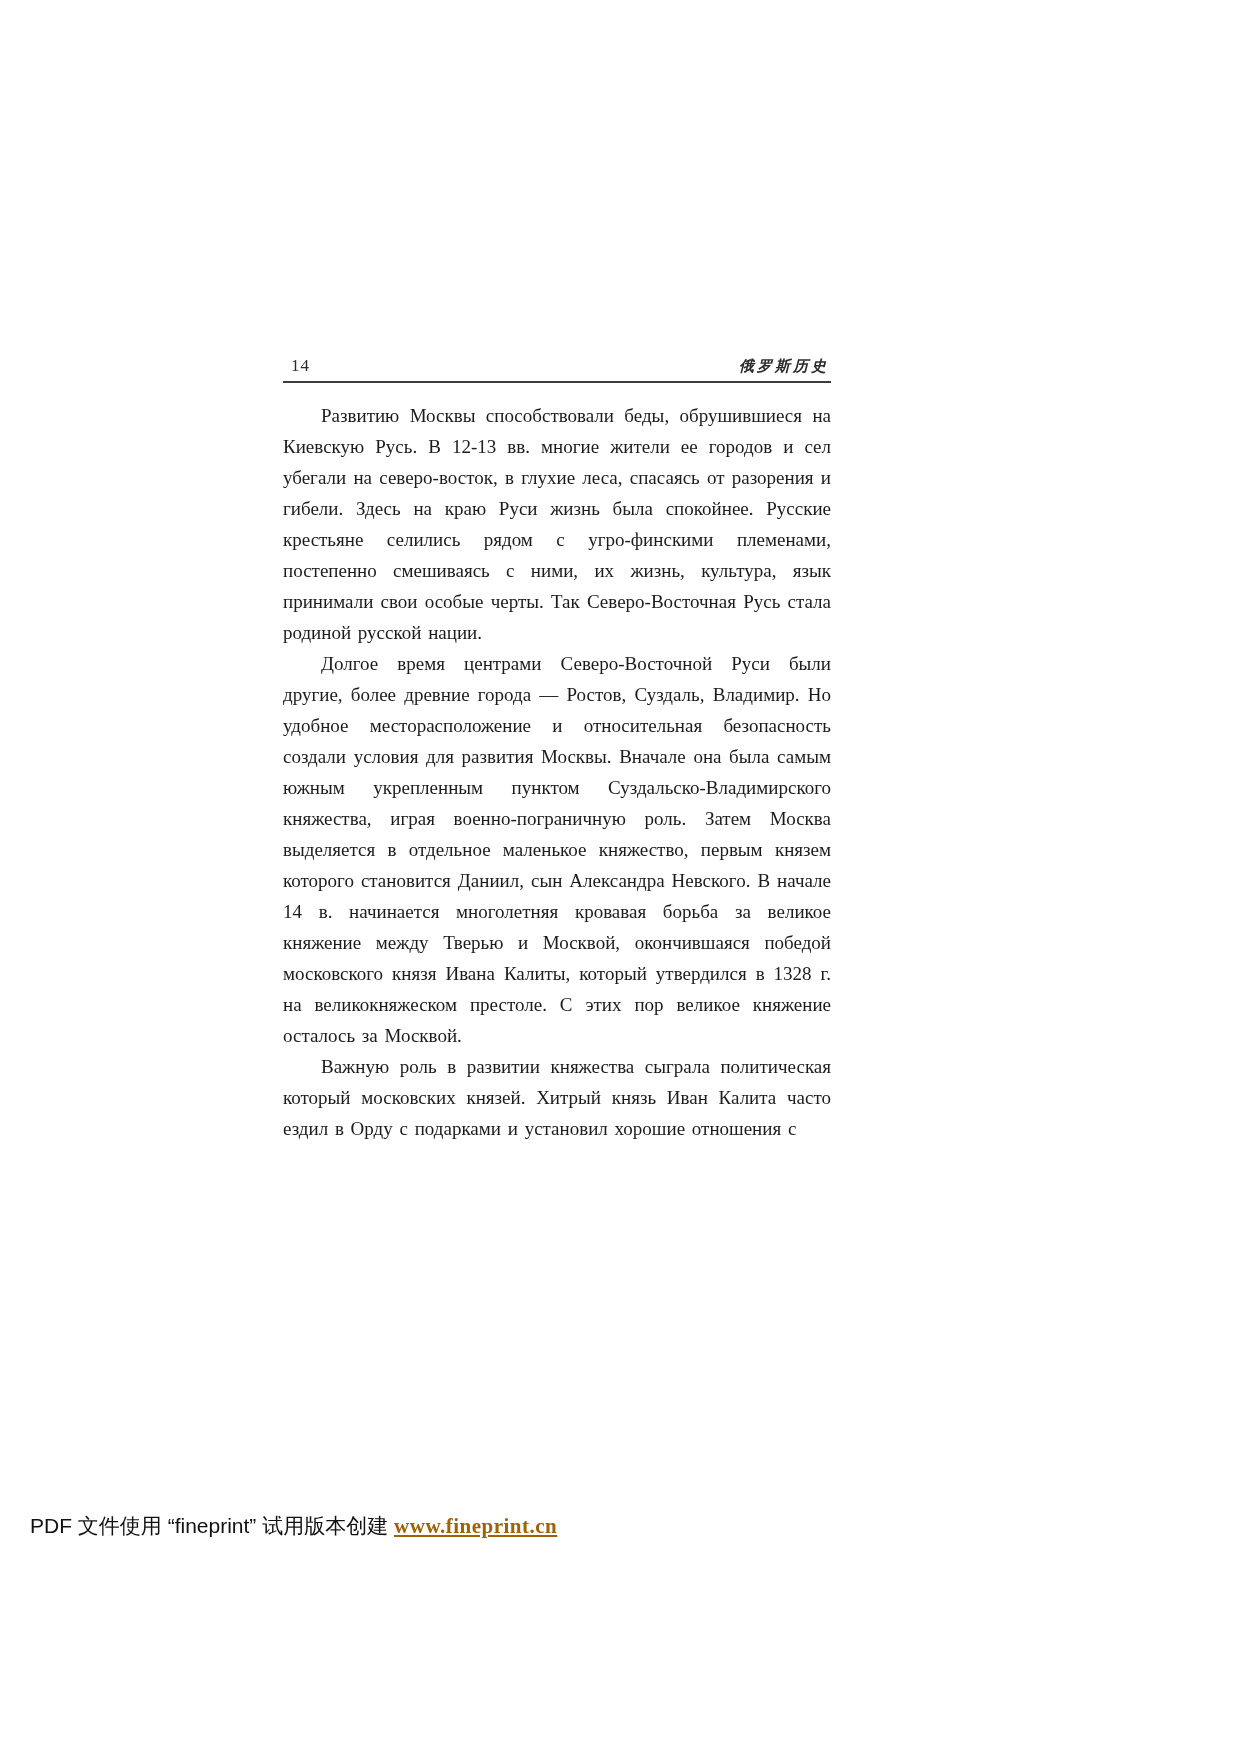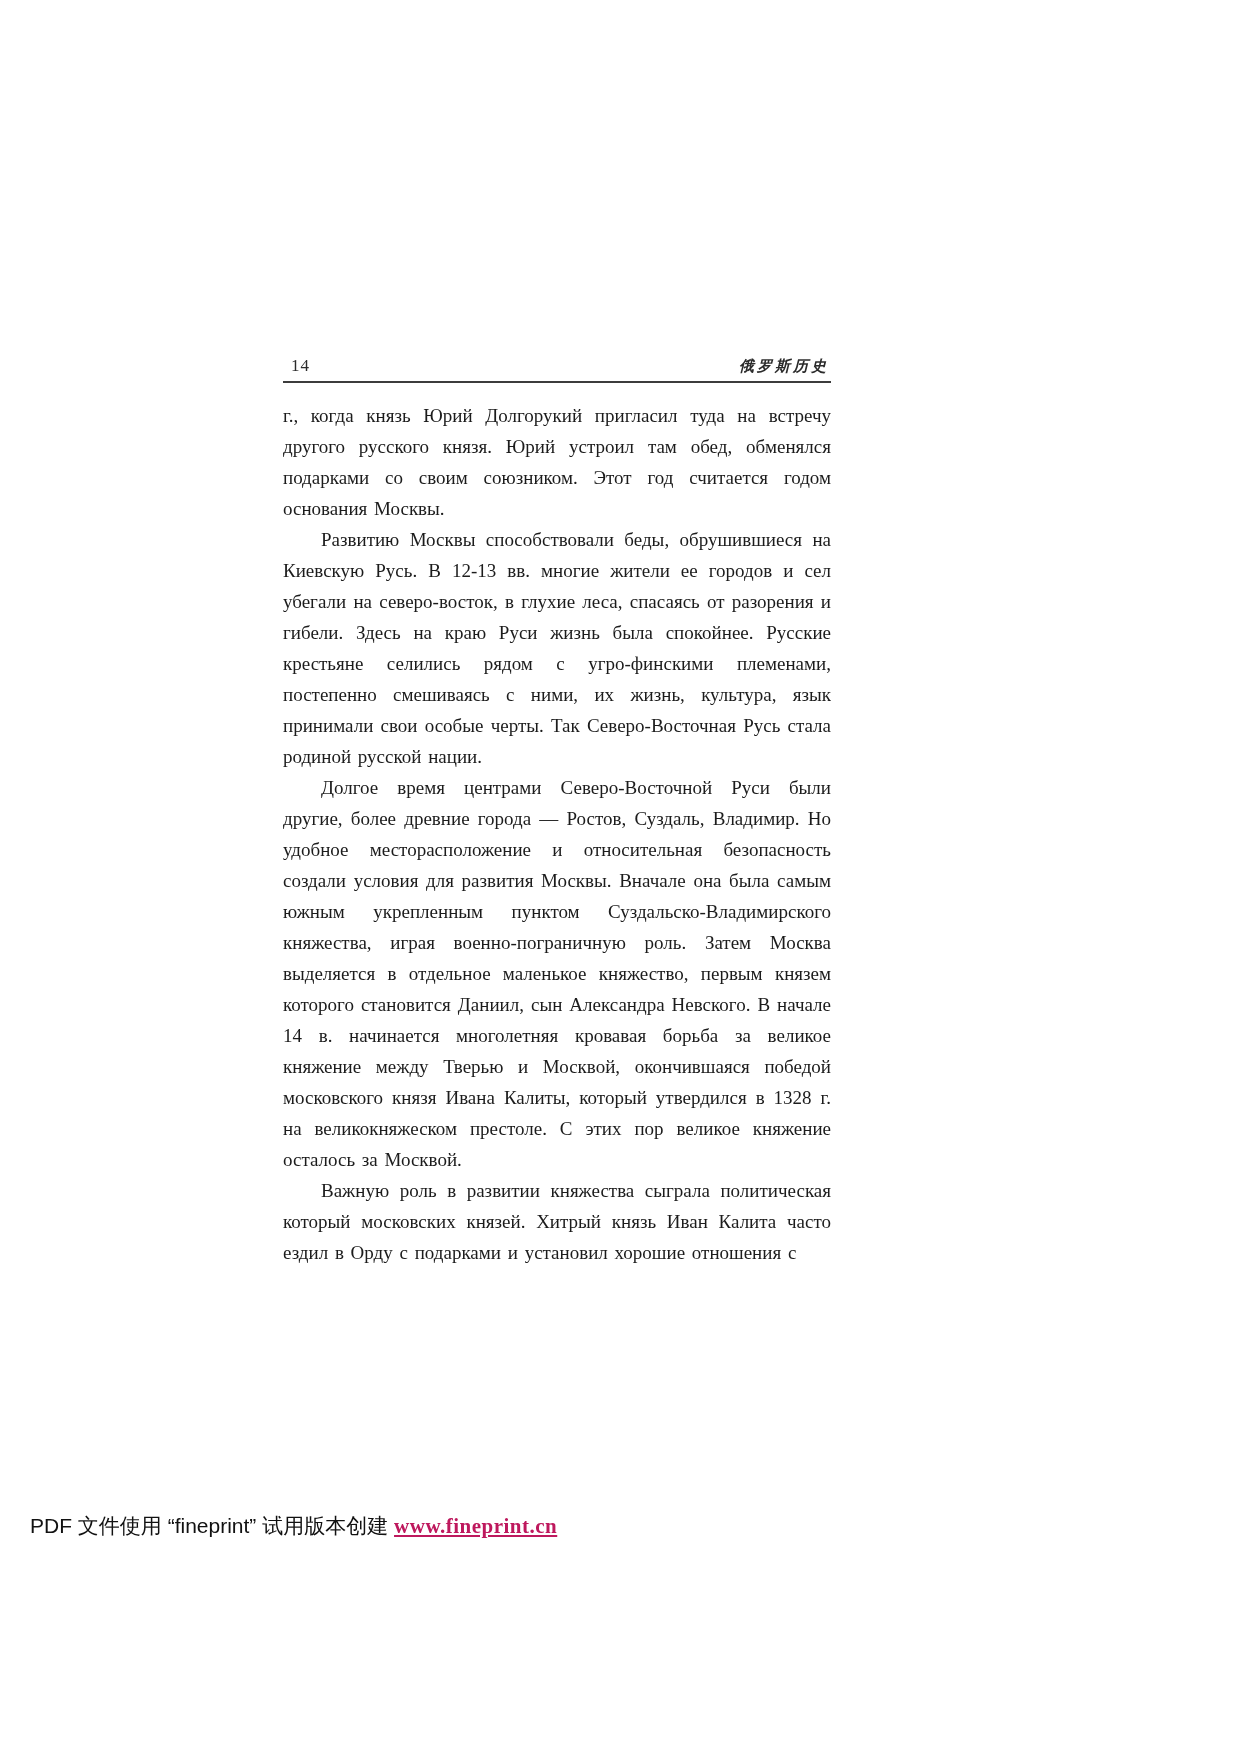--- a/index.html
+++ b/index.html
@@ -57,39 +57,38 @@
   .footer {
     position: absolute;
     left: 30px;
     top: 1512px;
     font-family: "Liberation Sans", sans-serif;
     font-size: 21px;
     color: #111111;
     white-space: nowrap;
   }
   .footer a {
-    color: #be185d;
+    color: #a16207;
     text-decoration: underline;
     font-family: "Liberation Serif", serif;
     font-weight: bold;
     letter-spacing: 0.5px;
   }
 </style>
 </head>
 <body>
 
 <div class="page">
   <div class="content">
     <div class="header-row">
       <span class="page-num">14</span>
       <span class="header-title">俄罗斯历史</span>
     </div>
     <div class="header-rule"></div>
     <div class="body-text" id="paragraphs">
-        <p class="">г., когда князь Юрий Долгорукий пригласил туда на встречу другого русского князя. Юрий устроил там обед, обменялся подарками со своим союзником. Этот год считается годом основания Москвы.</p>
         <p class="indent">Развитию Москвы способствовали беды, обрушившиеся на Киевскую Русь. В 12-13 вв. многие жители ее городов и сел убегали на северо-восток, в глухие леса, спасаясь от разорения и гибели. Здесь на краю Руси жизнь была спокойнее. Русские крестьяне селились рядом с угро-финскими племенами, постепенно смешиваясь с ними, их жизнь, культура, язык принимали свои особые черты. Так Северо-Восточная Русь стала родиной русской нации.</p>
         <p class="indent">Долгое время центрами Северо-Восточной Руси были другие, более древние города — Ростов, Суздаль, Владимир. Но удобное месторасположение и относительная безопасность создали условия для развития Москвы. Вначале она была самым южным укрепленным пунктом Суздальско-Владимирского княжества, играя военно-пограничную роль. Затем Москва выделяется в отдельное маленькое княжество, первым князем которого становится Даниил, сын Александра Невского. В начале 14 в. начинается многолетняя кровавая борьба за великое княжение между Тверью и Москвой, окончившаяся победой московского князя Ивана Калиты, который утвердился в 1328 г. на великокняжеском престоле. С этих пор великое княжение осталось за Москвой.</p>
         <p class="indent">Важную роль в развитии княжества сыграла политическая который московских князей. Хитрый князь Иван Калита часто ездил в Орду с подарками и установил хорошие отношения с</p>
       </div>
   </div>
 
   <div class="footer">
     <span>PDF 文件使用 “fineprint” 试用版本创建 </span><a href="#">www.fineprint.cn</a>
   </div>
 </div>

